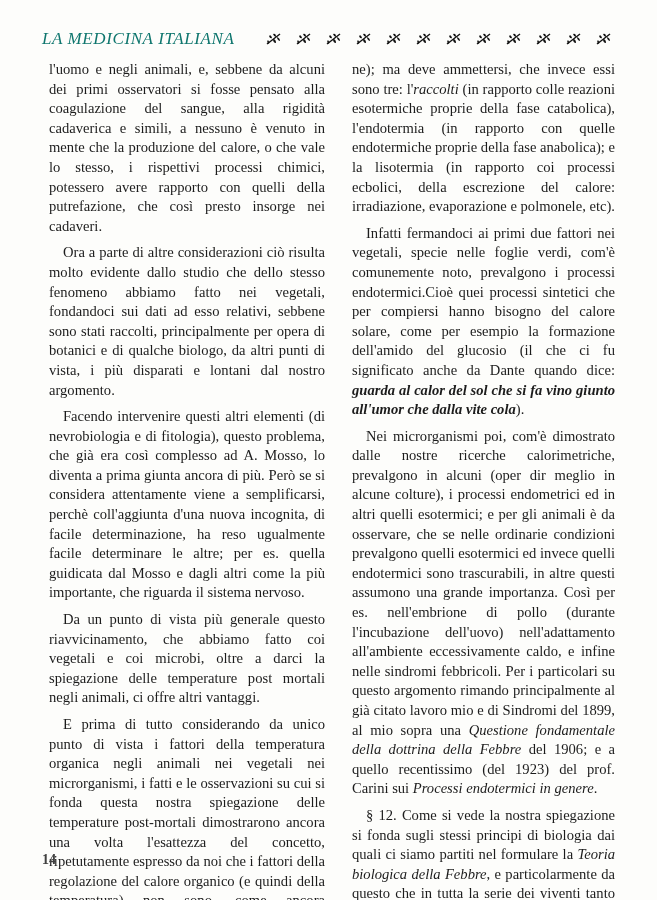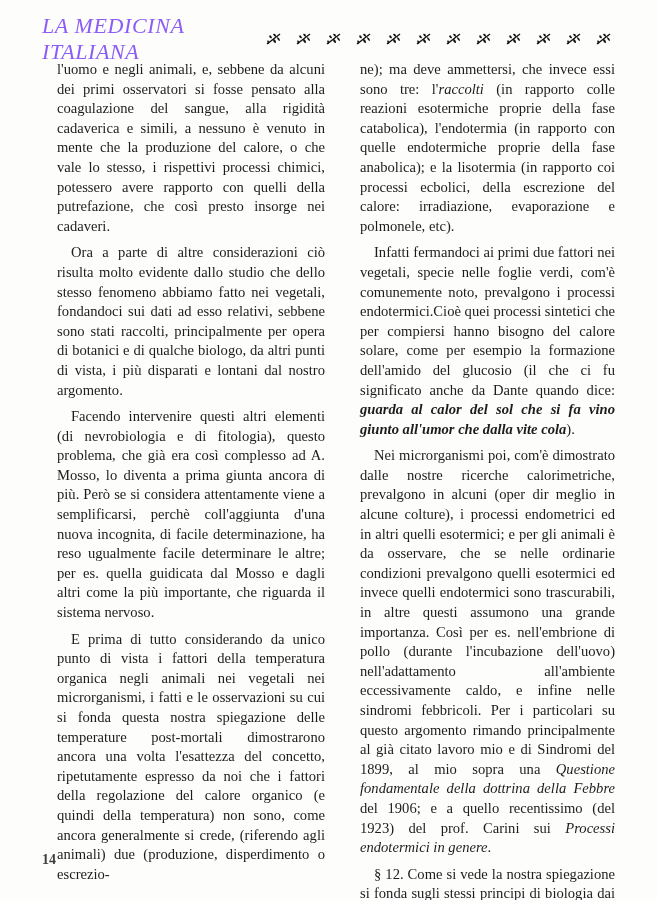--- a/index.html
+++ b/index.html
@@ -10,33 +10,33 @@
       color: #1a1a1a;
       position: relative;
     }
     .page { position: absolute; left: 0; top: 0; width: 657px; height: 900px; }
     .header {
       position: absolute; left: 42px; top: 28px; width: 570px; height: 22px;
       display: flex; align-items: center; justify-content: space-between;
     }
     .running-title {
       font-family: "Liberation Serif", serif;
-      font-style: italic; font-size: 22px; letter-spacing: 0.6px; color: #8b5cf6;
+      font-style: italic; font-size: 17px; letter-spacing: 0.6px; color: #0f766e;
     }
     .ornaments { display: flex; gap: 13px; }
     .orn { width: 17px; height: 14px; display: inline-block; }
     .col {
       position: absolute; top: 60px;
       font-family: "Liberation Serif", serif;
       font-size: 14.6px; line-height: 19.6px;
       text-align: justify; color: #1c1c1c;
     }
     .col.left { left: 41px; width: 284px; }
     .col.right { left: 344px; width: 271px; }
-    .col p { margin: 0 0 7px 16px; text-indent: 14px; }
+    .col p { margin: 0 0 7px 8px; text-indent: 14px; }
     .col p.cont { text-indent: 0; }
     .col p.last { margin-bottom: 0; }
     i, em { font-style: italic; }
     .folio {
       position: absolute; left: 42px; top: 852px;
       font-family: "Liberation Serif", serif; font-weight: bold;
       font-size: 14px; color: #404040;
     }
   </style>
 </head>
@@ -96,20 +96,21 @@
           <path d="M2 12 L15 2" stroke="#111" stroke-width="1.4"></path>
           <path d="M4 4 q2 -2 3 2 q-2 1 -3 -2z M8 2 q3 -1 3 3 q-2 0 -3 -3z M3 8 q-2 2 1 4 q1 -2 -1 -4z M8 7 q3 0 3 4 q-3 0 -3 -4z M12 5 q3 1 3 4 q-3 -1 -3 -4z" fill="#111"></path>
         </svg>
     </span>
   </div>
 
   <div class="col left">
     <p class="cont">l'uomo e negli animali, e, sebbene da alcuni dei primi osservatori si fosse pensato alla coagulazione del sangue, alla rigidità cadaverica e simili, a nessuno è venuto in mente che la produzione del calore, o che vale lo stesso, i rispettivi processi chimici, potessero avere rapporto con quelli della putrefazione, che così presto insorge nei cadaveri.</p>
     <p>Ora a parte di altre considerazioni ciò risulta molto evidente dallo studio che dello stesso fenomeno abbiamo fatto nei vegetali, fondandoci sui dati ad esso relativi, sebbene sono stati raccolti, principalmente per opera di botanici e di qualche biologo, da altri punti di vista, i più disparati e lontani dal nostro argomento.</p>
     <p>Facendo intervenire questi altri elementi (di nevrobiologia e di fitologia), questo problema, che già era così complesso ad A. Mosso, lo diventa a prima giunta ancora di più. Però se si considera attentamente viene a semplificarsi, perchè coll'aggiunta d'una nuova incognita, di facile determinazione, ha reso ugualmente facile determinare le altre; per es. quella guidicata dal Mosso e dagli altri come la più importante, che riguarda il sistema nervoso.</p>
+    <p>Da un punto di vista più generale questo riavvicinamento, che abbiamo fatto coi vegetali e coi microbi, oltre a darci la spiegazione delle temperature post mortali negli animali, ci offre altri vantaggi.</p>
     <p class="last">E prima di tutto considerando da unico punto di vista i fattori della temperatura organica negli animali nei vegetali nei microrganismi, i fatti e le osservazioni su cui si fonda questa nostra spiegazione delle temperature post-mortali dimostrarono ancora una volta l'esattezza del concetto, ripetutamente espresso da noi che i fattori della regolazione del calore organico (e quindi della temperatura) non sono, come ancora generalmente si crede, (riferendo agli animali) due (produzione, disperdimento o escrezio-</p>
   </div>
 
   <div class="col right">
     <p class="cont"><span>ne); ma deve ammettersi, che invece essi sono tre: l'</span><i>raccolti</i><span> (in rapporto colle reazioni esotermiche proprie della fase catabolica), l'endotermia (in rapporto con quelle endotermiche proprie della fase anabolica); e la lisotermia (in rapporto coi processi ecbolici, della escrezione del calore: irradiazione, evaporazione e polmonele, etc).</span></p>
     <p><span>Infatti fermandoci ai primi due fattori nei vegetali, specie nelle foglie verdi, com'è comunemente noto, prevalgono i processi endotermici.Cioè quei processi sintetici che per compiersi hanno bisogno del calore solare, come per esempio la formazione dell'amido del glucosio (il che ci fu significato anche da Dante quando dice: </span><i style="font-weight:bold">guarda al calor del sol che si fa vino giunto all'umor che dalla vite cola</i><span>).</span></p>
     <p><span>Nei microrganismi poi, com'è dimostrato dalle nostre ricerche calorimetriche, prevalgono in alcuni (oper dir meglio in alcune colture), i processi endometrici ed in altri quelli esotermici; e per gli animali è da osservare, che se nelle ordinarie condizioni prevalgono quelli esotermici ed invece quelli endotermici sono trascurabili, in altre questi assumono una grande importanza. Così per es. nell'embrione di pollo (durante l'incubazione dell'uovo) nell'adattamento all'ambiente eccessivamente caldo, e infine nelle sindromi febbricoli. Per i particolari su questo argomento rimando principalmente al già citato lavoro mio e di Sindromi del 1899, al mio sopra una </span><i>Questione fondamentale della dottrina della Febbre</i><span> del 1906; e a quello recentissimo (del 1923) del prof. Carini sui </span><i>Processi endotermici in genere</i><span>.</span></p>
     <p class="last"><span>§ 12. Come si vede la nostra spiegazione si fonda sugli stessi principi di biologia dai quali ci siamo partiti nel formulare la </span><i>Teoria biologica della Febbre</i><span>, e particolarmente da questo che in tutta la serie dei viventi tanto nei microrganismi quanto nelle piante e negli animali, l'uomo compreso, e tanto du-</span></p>
   </div>
 

